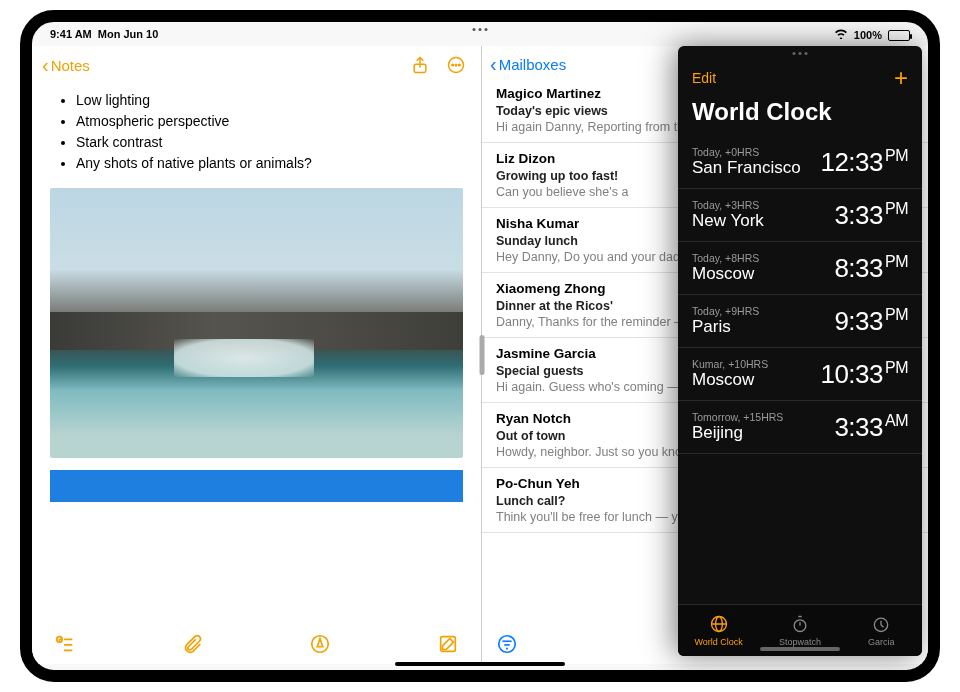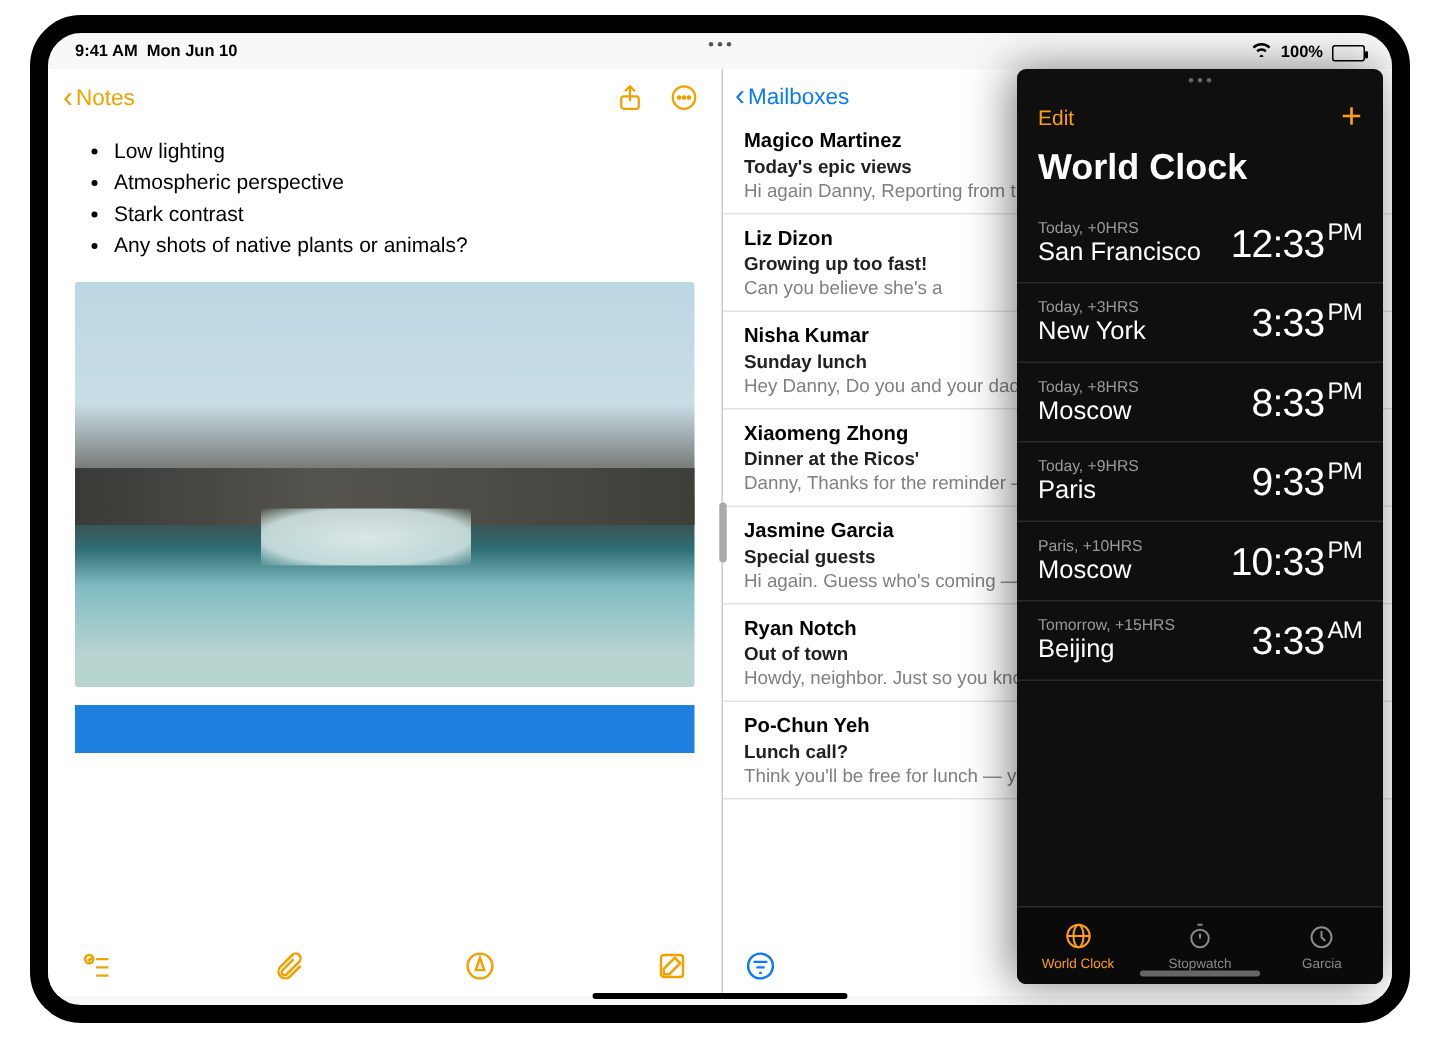--- a/index.html
+++ b/index.html
@@ -397,21 +397,21 @@
             <div class="clock-meta">Today, +9HRS</div>
             <div class="clock-city">Paris</div>
           </div>
           <div class="clock-time">
               <span>9:33</span>
               <span class="ampm">PM</span>
             </div>
         </div>
         <div class="clock-row">
           <div>
-            <div class="clock-meta">Paris, +10HRS</div>
+            <div class="clock-meta">Kumar, +10HRS</div>
             <div class="clock-city">Moscow</div>
           </div>
           <div class="clock-time">
               <span>10:33</span>
               <span class="ampm">PM</span>
             </div>
         </div>
         <div class="clock-row">
           <div>
             <div class="clock-meta">Tomorrow, +15HRS</div>

